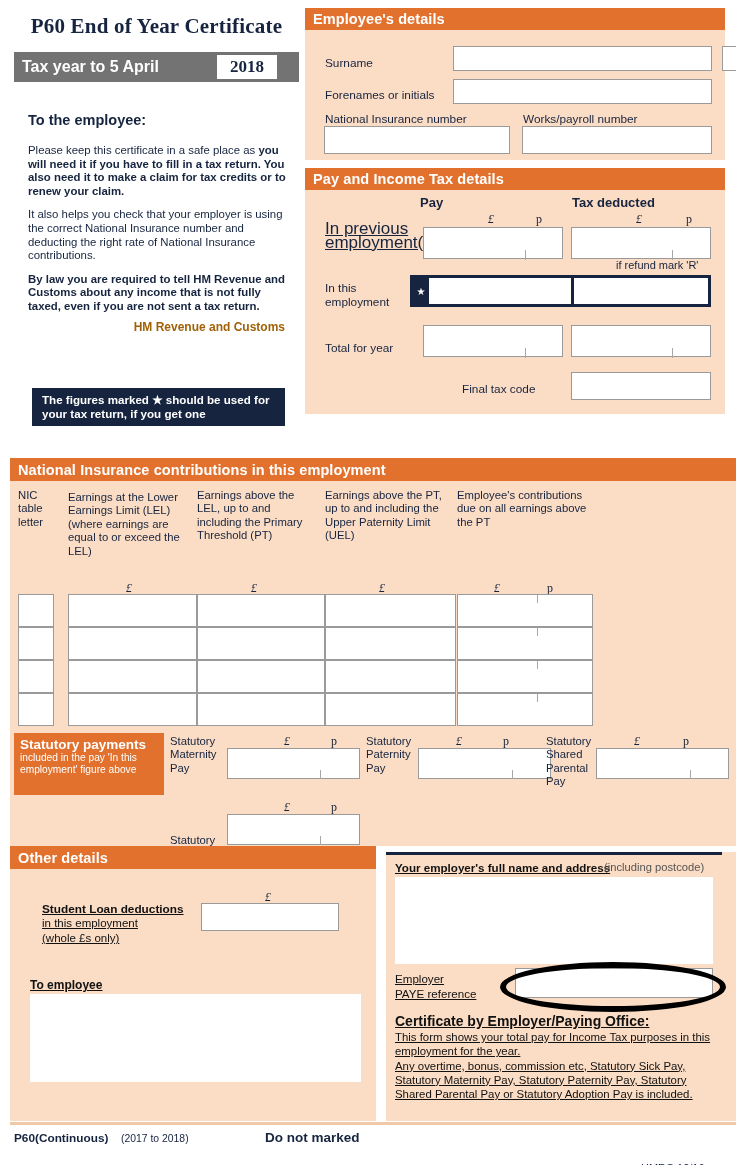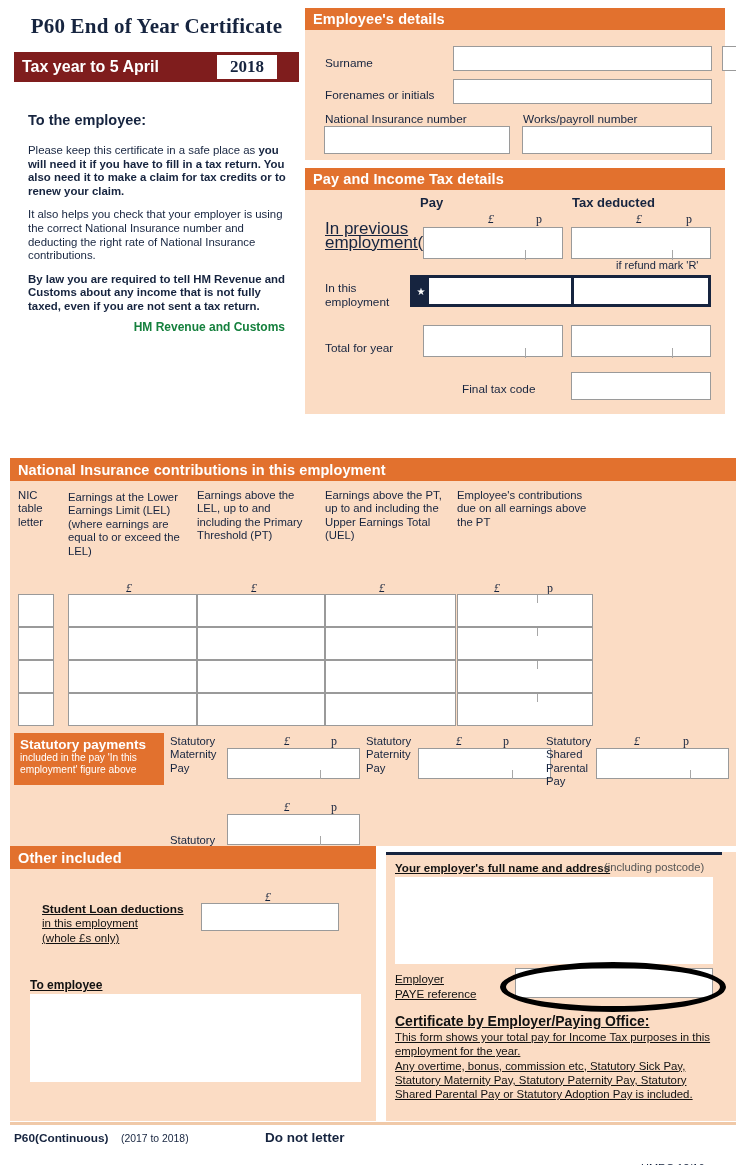--- a/index.html
+++ b/index.html
@@ -26,55 +26,55 @@
        color:#16243f;font-size:12px;}
   .symp{position:absolute;font-family:"Liberation Serif",serif;
        color:#16243f;font-size:12px;}
 
   
   #title-card{position:absolute;left:14px;top:12px;width:285px;height:28px;
      background:#ffffff;display:flex;align-items:center;justify-content:center;}
   #title-card span{font-family:"Liberation Serif",serif;font-weight:bold;
      font-size:21px;color:#16243f;letter-spacing:.2px;}
   #taxyear-bar{position:absolute;left:14px;top:52px;width:285px;height:30px;
-     background:#7f1d1d;display:flex;align-items:center;}
+     background:#737373;display:flex;align-items:center;}
   #taxyear-bar .ty-label{color:#ffffff;font-weight:bold;font-size:16px;margin-left:8px;}
   #taxyear-bar .ty-value{position:absolute;left:203px;top:3px;width:60px;height:24px;
      background:#ffffff;color:#16243f;font-weight:bold;font-size:17px;
      display:flex;align-items:center;justify-content:center;
      font-family:"Liberation Serif",serif;}
 
   
   #employee-note{position:absolute;left:14px;top:86px;width:285px;height:345px;
      background:#ffffff;}
   #employee-note .inner{padding:26px 12px 0 14px;}
   .note-h{font-size:14.5px;font-weight:bold;color:#16243f;margin:0 0 16px 0;}
   .note-p{font-size:11.4px;line-height:13.6px;color:#16243f;margin:0 0 10px 0;}
   .note-p b{font-weight:bold;}
-  .note-sign{font-size:12px;font-weight:bold;color:#15803d;text-align:right;
+  .note-sign{font-size:12px;font-weight:bold;color:#a16207;text-align:right;
      margin-top:-4px;padding-right:2px;}
   #star-note{position:absolute;left:32px;top:388px;width:253px;height:38px;
      background:#16243f;color:#ffffff;font-weight:bold;font-size:11.6px;
      line-height:14px;display:flex;align-items:center;padding-left:10px;
      box-sizing:border-box;}
 
   
   #emp-panel{left:305px;top:8px;width:420px;height:152px;}
   #emp-bar{left:305px;top:8px;width:420px;height:22px;font-size:14.5px;}
   #pay-panel{left:305px;top:168px;width:420px;height:246px;}
   #pay-bar{left:305px;top:168px;width:420px;height:22px;font-size:14.5px;}
 
   
   #nic-panel{left:10px;top:458px;width:726px;height:270px;}
   #nic-bar{left:10px;top:458px;width:726px;height:23px;font-size:14.5px;}
   .nic-head{position:absolute;font-size:11.3px;line-height:13.4px;color:#16243f;}
 
   
   #stat-panel{left:10px;top:728px;width:726px;height:118px;}
-  #stat-label{position:absolute;left:14px;top:733px;width:150px;height:52px;
+  #stat-label{position:absolute;left:14px;top:733px;width:150px;height:62px;
      background:#e2712e;color:#ffffff;box-sizing:border-box;padding:4px 5px 0 6px;}
   #stat-label .t1{font-size:13.5px;font-weight:bold;line-height:15px;}
   #stat-label .t2{font-size:10.2px;line-height:11.6px;}
   .stat-name{position:absolute;font-size:11.3px;line-height:13.3px;color:#16243f;}
 
   
   #other-panel{left:10px;top:846px;width:366px;height:275px;}
   #other-bar{left:10px;top:846px;width:366px;height:23px;font-size:14.5px;}
   #empr-panel{left:386px;top:852px;width:350px;height:269px;}
   #empr-rule{position:absolute;left:386px;top:852px;width:336px;height:3px;background:#16243f;}
@@ -104,20 +104,21 @@
   <div id="employee-note">
     <div class="inner">
       <div class="note-h">To the employee:</div>
       <p class="note-p"><span>Please keep this certificate in a safe place as </span><b>you will need it if you have to fill in a tax return. You also need it to make a claim for tax credits or to renew your claim.</b></p>
       <p class="note-p">It also helps you check that your employer is using the correct National Insurance number and deducting the right rate of National Insurance contributions.</p>
       <p class="note-p" style="font-weight:bold;">By law you are required to tell HM Revenue and Customs about any income that is not fully taxed, even if you are not sent a tax return.</p>
       <div class="note-sign">HM Revenue and Customs</div>
     </div>
   </div>
 
+  <div id="star-note">The figures marked ★ should be used for your tax return, if you get one</div>
 
   <div class="panel" id="emp-panel"></div>
   <div class="bar" id="emp-bar">Employee's details</div>
 
   <div class="lbl" style="left:325px;top:56px;font-size:11.8px;">Surname</div>
   <div class="box" style="left:453px;top:46px;width:259px;height:25px;"></div>
 
   <div class="lbl" style="left:325px;top:88px;font-size:11.8px;">Forenames or initials</div>
   <div class="box" style="left:453px;top:79px;width:259px;height:25px;"></div>
 
@@ -164,21 +165,21 @@
 
   <div class="lbl" style="left:462px;top:382px;font-size:11.8px;">Final tax code</div>
   <div class="box" style="left:571px;top:372px;width:140px;height:28px;"></div>
 
   <div class="panel" id="nic-panel"></div>
   <div class="bar" id="nic-bar">National Insurance contributions in this employment</div>
 
   <div class="nic-head" style="left:18px;top:489px;width:46px;">NIC table letter</div>
   <div class="nic-head" style="left:68px;top:491px;width:120px;">Earnings at the Lower Earnings Limit (LEL) (where earnings are equal to or exceed the LEL)</div>
   <div class="nic-head" style="left:197px;top:489px;width:120px;">Earnings above the LEL, up to and including the Primary Threshold (PT)</div>
-  <div class="nic-head" style="left:325px;top:489px;width:124px;">Earnings above the PT, up to and including the Upper Earnings Total (UEL)</div>
+  <div class="nic-head" style="left:325px;top:489px;width:124px;">Earnings above the PT, up to and including the Upper Paternity Limit (UEL)</div>
   <div class="nic-head" style="left:457px;top:489px;width:136px;">Employee's contributions due on all earnings above the PT</div>
 
   <div class="sym" style="left:126px;top:581px;">£</div>
   <div class="sym" style="left:251px;top:581px;">£</div>
   <div class="sym" style="left:379px;top:581px;">£</div>
   <div class="sym" style="left:494px;top:581px;">£</div>
   <div class="symp" style="left:547px;top:581px;">p</div>
 
   <div id="nic-grid">
       <div class="box" style="left: 18px; top: 594px; width: 36px; height: 33px;"></div>
@@ -231,21 +232,21 @@
   <div class="box" style="left:596px;top:748px;width:133px;height:31px;"></div>
   <div class="tick" style="left:690px;top:770px;height:9px;"></div>
 
   <div class="stat-name" style="left:170px;top:834px;width:58px;">Statutory Adoption Pay</div>
   <div class="sym" style="left:284px;top:800px;">£</div>
   <div class="symp" style="left:331px;top:800px;">p</div>
   <div class="box" style="left:227px;top:814px;width:133px;height:31px;"></div>
   <div class="tick" style="left:320px;top:836px;height:9px;"></div>
 
   <div class="panel" id="other-panel"></div>
-  <div class="bar" id="other-bar">Other included</div>
+  <div class="bar" id="other-bar">Other details</div>
 
   <div class="sym" style="left:265px;top:890px;">£</div>
   <div class="lbl dark" style="left:42px;top:902px;font-size:11.8px;font-weight:bold;">Student Loan deductions</div>
   <div class="lbl dark" style="left:42px;top:917px;font-size:11.5px;">in this employment</div>
   <div class="lbl dark" style="left:42px;top:932px;font-size:11.5px;">(whole £s only)</div>
   <div class="box" style="left:201px;top:903px;width:138px;height:28px;"></div>
 
   <div class="lbl dark" style="left:30px;top:978px;font-size:12px;font-weight:bold;">To employee</div>
   <div class="box" style="left:30px;top:994px;width:331px;height:88px;border-color:#ffffff;"></div>
 
@@ -261,16 +262,16 @@
   <div class="box" style="left:515px;top:968px;width:198px;height:30px;"></div>
   <div id="paye-ellipse"></div>
 
   <div class="lbl dark" style="left:395px;top:1013px;font-size:14px;font-weight:bold;">Certificate by Employer/Paying Office:</div>
   <div class="lbl dark" style="left:395px;top:1030px;width:320px;font-size:11.4px;line-height:14.3px;white-space:pre-line;">This form shows your total pay for Income Tax purposes in this employment for the year.
 Any overtime, bonus, commission etc, Statutory Sick Pay, Statutory Maternity Pay, Statutory Paternity Pay, Statutory Shared Parental Pay or Statutory Adoption Pay is included.</div>
 
   <div id="footer-rule"></div>
   <div class="foot" style="left:14px;top:1131px;font-size:11.8px;font-weight:bold;">P60(Continuous)</div>
   <div class="foot" style="left:121px;top:1133px;font-size:10.4px;">(2017 to 2018)</div>
-  <div class="foot" style="left:265px;top:1130px;font-size:13.5px;font-weight:bold;">Do not letter</div>
+  <div class="foot" style="left:265px;top:1130px;font-size:13.5px;font-weight:bold;">Do not marked</div>
   <div class="foot" style="left:641px;top:1133px;font-size:11px;margin-top:29px;">HMRC 12/16</div>
 
 </div>
 
 </body></html>

